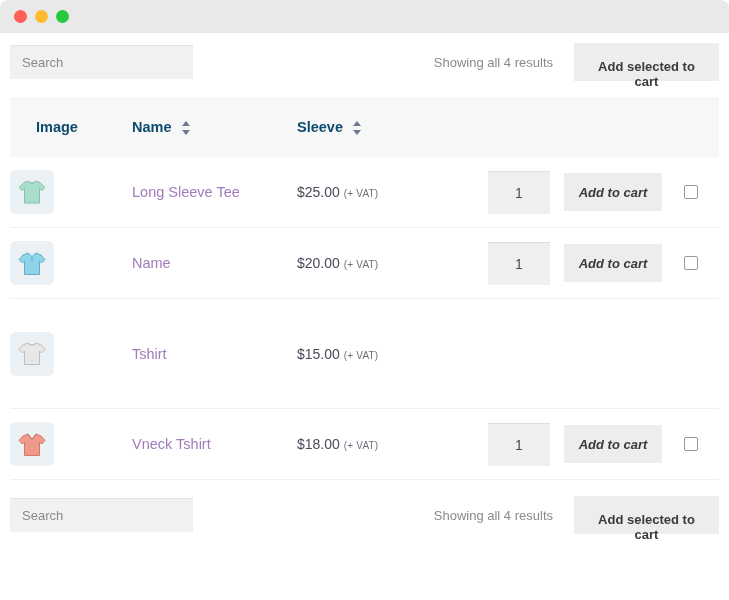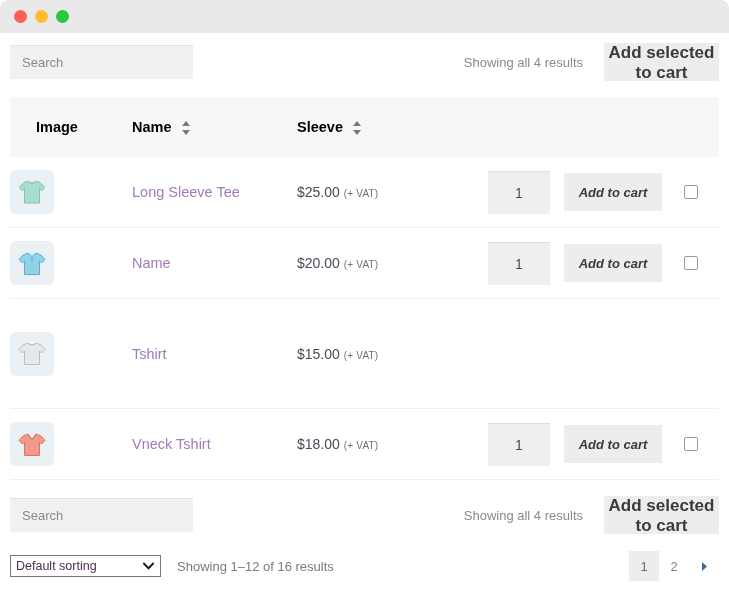--- a/index.html
+++ b/index.html
@@ -74,45 +74,45 @@
 
   .showing-results {
     margin-left: auto;
     font-size: 13px;
     color: #8a8a8a;
     padding-right: 21px;
     white-space: nowrap;
     text-align: right;
   }
   .add-selected-btn {
-    width: 115px;
+    width: 145px;
     height: 38px;
     background: #ededed;
     border: 0;
     font-family: "Liberation Sans", sans-serif;
-    font-size: 17px;
+    font-size: 13px;
     font-weight: bold;
     color: #3b3b3b;
     cursor: pointer;
-    padding: 0;
+    padding: 16px;
   }
 
   
   .product-table {
     margin: 18px 10px 0 10px;
     width: 709px;
     border-collapse: collapse;
     table-layout: fixed;
   }
   .product-table thead tr { background: #f7f7f7; }
   .product-table th {
     text-align: left;
     font-size: 14.5px;
     font-weight: bold;
-    color: #000000;
+    color: #0c4a6e;
     padding: 22px 0 22px 0;
     border: 0;
   }
   .th-image { width: 96px; padding-left: 26px !important; }
   .th-name  { width: 165px; }
   .th-price { width: 145px; }
   .th-rest  { width: auto; }
 
   .sort-arrows {
     display: inline-block;
@@ -389,35 +389,15 @@
           </tr>
         </tbody>
     </table>
 
     <div class="toolbar" style="margin-top:18px;">
       <input class="search-box" type="text" placeholder="Search" style="">
       <span class="showing-results">Showing all 4 results</span>
       <button class="add-selected-btn">Add selected to cart</button>
     </div>
 
-    <div class="footer-row">
-      <div class="sort-select">
-        <span>Default sorting</span>
-        <span class="select-caret">
-          <svg width="11" height="8" viewBox="0 0 11 8">
-            <path d="M1 1.6 L5.5 6.2 L10 1.6" stroke="#1c1c1c" stroke-width="2" fill="none" stroke-linecap="square"></path>
-          </svg>
-        </span>
-      </div>
-      <span class="result-count">Showing 1–12 of 16 results</span>
-      <div class="pagination" id="pagination">
-          <a class="page-link current">1</a>
-          <a class="page-link">2</a>
-          <a class="page-link next">
-            <svg width="9" height="11" viewBox="0 0 9 11">
-              <path d="M2 1 L7 5.5 L2 10 Z" fill="#3a6b9a"></path>
-            </svg>
-          </a>
-        </div>
-    </div>
 
   </div>
 </div>
 
 </body></html>

